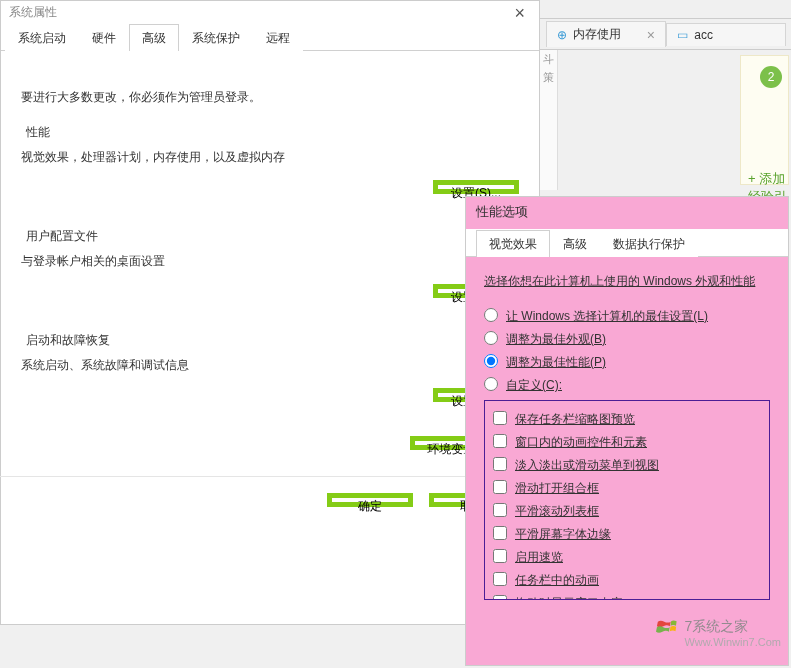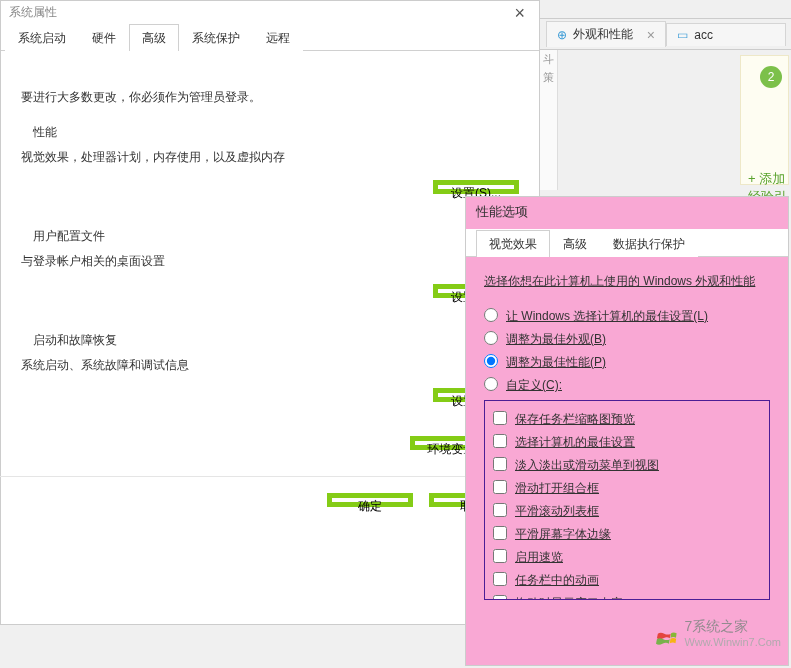--- a/index.html
+++ b/index.html
@@ -60,21 +60,21 @@
     border-color: #d0d0d0;
     background: #fff;
     z-index: 2;
   }
   .pane {
     padding: 14px 20px 10px;
   }
   .hint { margin: 24px 0 18px; }
   .section { margin-bottom: 28px; }
   .section h4 {
-    margin: 0 12px 8px;
+    margin: 0 5px 8px;
     font-weight: 400;
     font-size: 12px;
     color: #333;
   }
   .section p { margin: 0 0 10px; color: #333; }
   .btn {
     min-width: 86px;
     height: 14px;
     background: #fdfdfd;
     border: 5px solid #84cc16;
@@ -197,21 +197,21 @@
     margin-top: 6px;
     max-height: 200px;
     overflow: hidden;
   }
 
   
   .watermark {
     position: absolute;
     bottom: 20px; right: 10px;
     display: flex;
-    align-items: flex-end;
+    align-items: flex-start;
     gap: 6px;
     color: #888;
     font-size: 14px;
     opacity: 0.9;
     pointer-events: none;
   }
   .watermark .flag {
     width: 22px; height: 18px;
     display: inline-block;
   }
@@ -269,21 +269,21 @@
   <hr class="sep">
   <div class="dlg-buttons">
     <button class="btn">确定</button>
     <button class="btn">取消</button>
   </div>
 </div>
 
 <div class="browser-tabs" id="browser-tabs">
     <div class="btab">
       <span class="glyph">⊕</span>
-      <span>外观和性能</span>
+      <span>内存使用</span>
       <span class="x">×</span>
     </div>
     <div class="btab">
       <span class="glyph">▭</span>
       <span>acc</span>
     </div>
   </div>
 <div class="sidebar" id="side-chars">
     <div>斗</div>
     <div>策</div>
@@ -320,21 +320,21 @@
           <span>自定义(C):</span>
         </label>
       </div>
     <div class="check-g" id="perf-checks">
         <label>
           <input type="checkbox" style="">
           <span>保存任务栏缩略图预览</span>
         </label>
         <label>
           <input type="checkbox" style="">
-          <span>选择计算机的最佳设置</span>
+          <span>窗口内的动画控件和元素</span>
         </label>
         <label>
           <input type="checkbox" style="">
           <span>淡入淡出或滑动菜单到视图</span>
         </label>
         <label>
           <input type="checkbox" style="">
           <span>滑动打开组合框</span>
         </label>
         <label>

